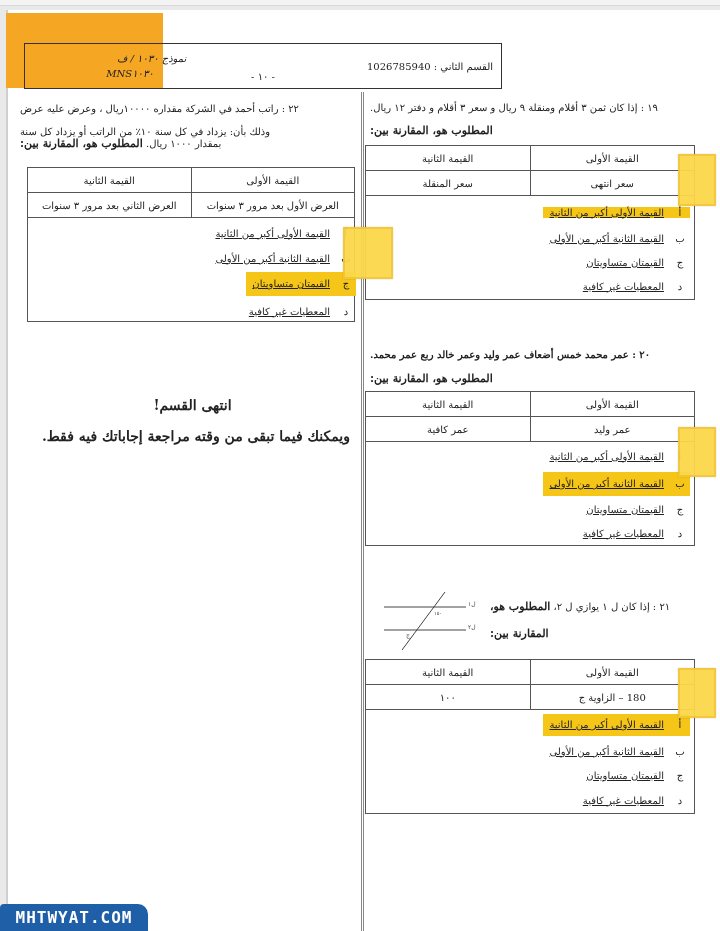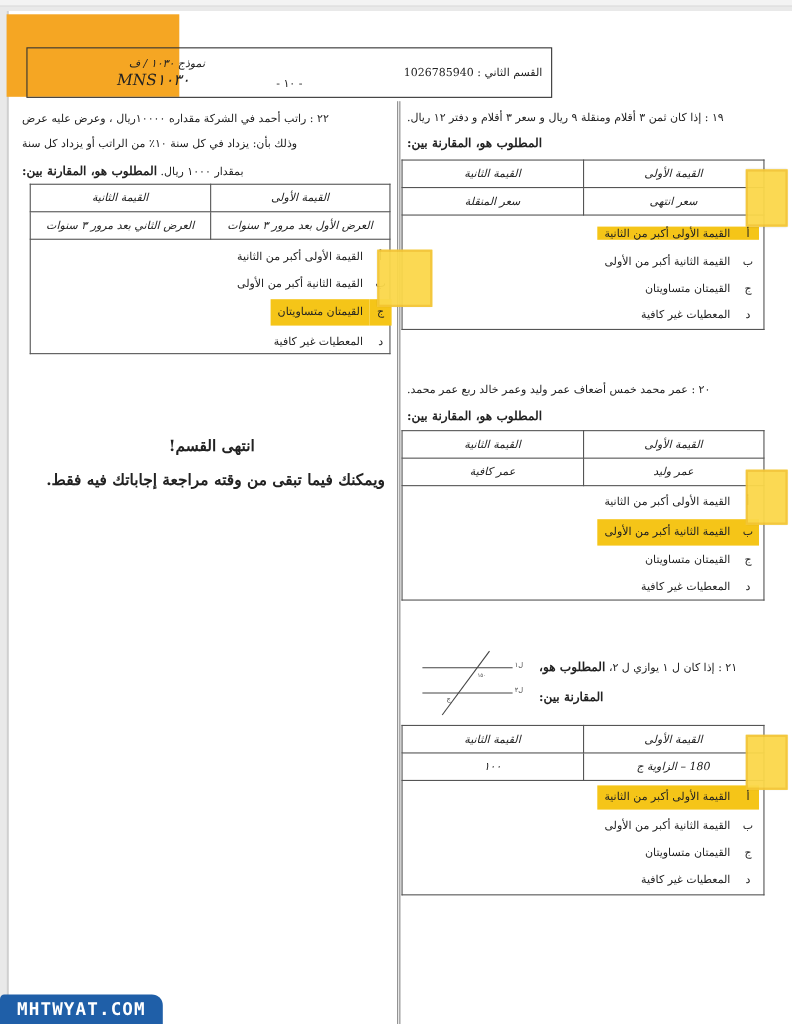--- a/index.html
+++ b/index.html
@@ -16,34 +16,34 @@
 
     .header-box {
       position: absolute; left: 24px; top: 43px; width: 478px; height: 46px;
       border: 1px solid #333; display: flex; align-items: center; justify-content: space-between;
       padding: 0 8px; font-size: 10px; direction: rtl;
     }
     .header-box .section { flex: 1; text-align: right; }
     .header-box .pagenum { flex: 1; text-align: center; margin-top: 20px; }
     .header-box .model { flex: 1; text-align: left; line-height: 15px; font-style: italic; }
     .header-box .model div { direction: rtl; text-align: right; width: 80px; }
-    .header-box .model .code { direction: ltr; text-align: left; font-size: 14px; }
+    .header-box .model .code { direction: ltr; text-align: left; font-size: 10px; }
 
     .divider { position: absolute; left: 361px; top: 92px; width: 3px; height: 840px; border-left: 1px solid #888; border-right: 1px solid #888; }
 
     .q-text { position: absolute; direction: rtl; text-align: left; font-size: 10px; line-height: 18px; }
     .q-text b { font-weight: bold; font-size: 11px; }
 
     table.cmp { position: absolute; border-collapse: collapse; direction: rtl; font-size: 10px; }
-    table.cmp td { border: 1px solid #555; text-align: center; height: 25px; font-style: italic; }
+    table.cmp td { border: 1px solid #555; text-align: center; height: 25px; }
 
     .opts { position: absolute; border: 1px solid #555; border-top: none; direction: rtl; }
     .opt { position: absolute; display: flex; direction: rtl; align-items: center; font-size: 10px; height: 18px; }
     .opt .letter { width: 20px; text-align: center; }
-    .opt .txt { padding: 0 6px; }
+    .opt .txt { padding: 0 6px; text-decoration: underline; }
     .hl { background: #f5c518; }
     .hl-letter { background: #f5c518; }
 
     .sticky { position: absolute; background: #fbd84a; border: 2px solid #f3c534; box-shadow: 0 0 2px rgba(0,0,0,0.15); opacity: 0.95; }
 
     .end-title { position: absolute; left: 0; width: 355px; top: 397px; text-align: center; font-weight: bold; font-size: 14px; direction: rtl; padding-left: 30px; }
     .end-sub { position: absolute; left: 40px; width: 310px; top: 428px; text-align: right; font-weight: bold; font-size: 14px; direction: rtl; }
 
     .diagram { position: absolute; left: 380px; top: 590px; width: 100px; height: 62px; }
 
@@ -98,21 +98,21 @@
   </div>
 <div class="opt" style="right:30px; top:253px;">
     <span class="letter">ج</span>
     <span class="txt">القيمتان متساويتان</span>
   </div>
 <div class="opt" style="right:30px; top:277px;">
     <span class="letter">د</span>
     <span class="txt">المعطيات غير كافية</span>
   </div>
 
-<div class="q-text" style="left:370px; top:346px; width:340px;">٢٠ : عمر محمد خمس أضعاف عمر وليد وعمر خالد ربع عمر محمد.</div>
+<div class="q-text" style="left:370px; top:346px; width:340px;font-weight:bold;">٢٠ : عمر محمد خمس أضعاف عمر وليد وعمر خالد ربع عمر محمد.</div>
 <div class="q-text" style="left:370px; top:370px; width:302px;"><b>المطلوب هو، المقارنة بين:</b></div>
 <table class="cmp" style="left:365px; top:391px; width:330px;">
   <tbody>
       <tr>
     <td style="width:50%">القيمة الأولى</td>
     <td>القيمة الثانية</td>
   </tr>
   <tr>
     <td>عمر وليد</td>
     <td>عمر كافية</td>
@@ -175,21 +175,21 @@
     <span class="letter">ج</span>
     <span class="txt">القيمتان متساويتان</span>
   </div>
 <div class="opt" style="right:30px; top:791px;">
     <span class="letter">د</span>
     <span class="txt">المعطيات غير كافية</span>
   </div>
 
 <div class="q-text" style="left:20px; top:100px; width:335px;">٢٢ : راتب أحمد في الشركة مقداره ١٠٠٠٠ريال ، وعرض عليه عرض</div>
 <div class="q-text" style="left:20px; top:123px; width:310px;">وذلك بأن: يزداد في كل سنة ١٠٪ من الراتب أو يزداد كل سنة</div>
-<div class="q-text" style="left:20px; top:147px; width:310px;"><span>بمقدار ١٠٠٠ ريال.</span> <b>المطلوب هو، المقارنة بين:</b></div>
+<div class="q-text" style="left:20px; top:135px; width:310px;"><span>بمقدار ١٠٠٠ ريال.</span> <b>المطلوب هو، المقارنة بين:</b></div>
 <table class="cmp" style="left:27px; top:167px; width:328px;">
   <tbody>
       <tr>
     <td style="width:50%">القيمة الأولى</td>
     <td>القيمة الثانية</td>
   </tr>
   <tr>
     <td>العرض الأول بعد مرور ٣ سنوات</td>
     <td>العرض الثاني بعد مرور ٣ سنوات</td>
   </tr>

